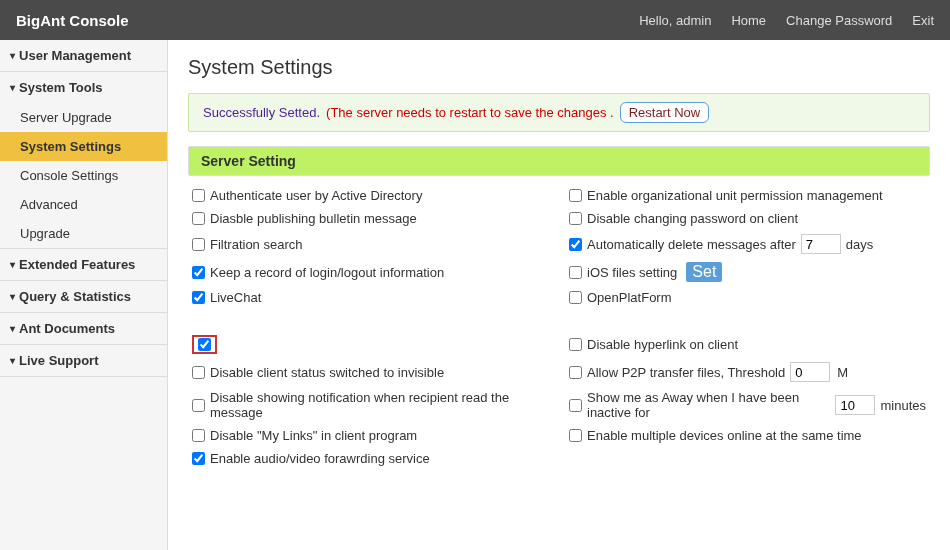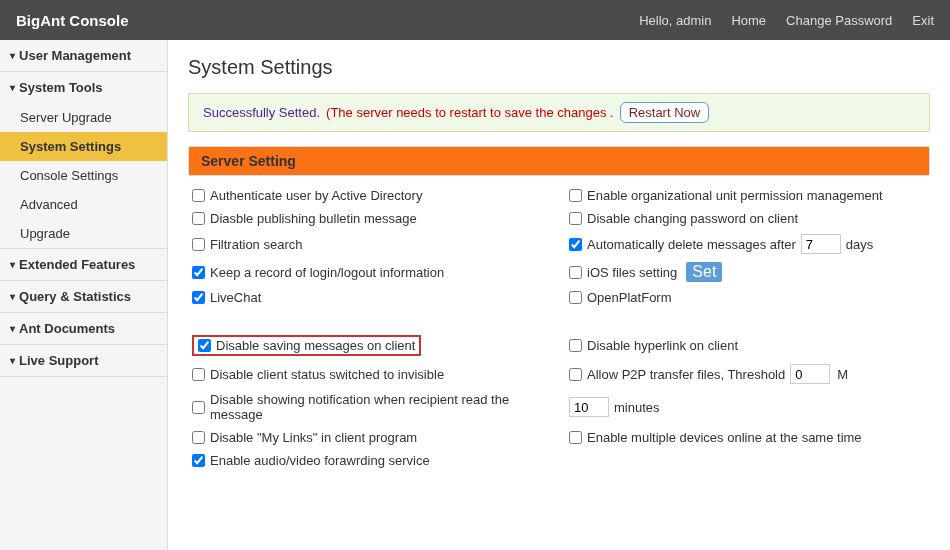--- a/index.html
+++ b/index.html
@@ -27,21 +27,21 @@
     .page-title { font-size: 20px; font-weight: normal; color: #333; margin-bottom: 14px; }
 
     
     .success-banner { background: #f0f8e8; border: 1px solid #c8e6a0; padding: 8px 14px; margin-bottom: 14px; font-size: 13px; display: flex; align-items: center; gap: 6px; border-radius: 2px; }
     .success-text { color: #4c1d95; }
     .success-warning { color: #cc0000; }
     .restart-btn { border: 1px solid #5b9dd9; color: #7f1d1d; background: #fff; padding: 2px 8px; font-size: 13px; cursor: pointer; border-radius: 6px; }
 
     
     .settings-section { margin-bottom: 18px; }
-    .section-title { font-size: 14px; font-weight: bold; color: #333; background: #f97316; border: 1px solid #ddd; padding: 6px 12px; margin-bottom: 10px; border-radius: 2px; }
+    .section-title { font-size: 14px; font-weight: bold; color: #333; background: #bef264; border: 1px solid #ddd; padding: 6px 12px; margin-bottom: 10px; border-radius: 2px; }
 
     
     .settings-grid { display: grid; grid-template-columns: 1fr 1fr; gap: 4px 20px; padding: 0 4px; }
     .setting-row { display: flex; align-items: center; gap: 5px; padding: 2px 0; }
     .setting-row label { display: flex; align-items: center; gap: 5px; cursor: pointer; font-size: 13px; }
     .setting-row input[type="checkbox"] { margin: 0; cursor: pointer; width: 13px; height: 13px; }
     .setting-row input[type="text"] { width: 40px; border: 1px solid #ccc; padding: 1px 4px; font-size: 13px; height: 20px; }
     .setting-row .unit { font-size: 13px; color: #333; }
 
     
@@ -178,21 +178,20 @@
         <div class="setting-row"></div>
       </div>
     </div>
 
     <div class="settings-section">
       <div class="settings-grid">
 
         <div class="setting-row">
           <div class="highlight-box">
             <input type="checkbox" checked="" style="">
-            <span>Disable saving messages on client</span>
           </div>
         </div>
         <div class="setting-row">
           <label>
               <input type="checkbox" style=""> 
               <span>Disable hyperlink on client</span>
             </label>
         </div>
 
         <div class="setting-row">
@@ -210,20 +209,24 @@
           <span class="m-label">M</span>
         </div>
 
         <div class="setting-row">
           <label>
               <input type="checkbox" style=""> 
               <span>Disable showing notification when recipient read the message</span>
             </label>
         </div>
         <div class="setting-row">
+          <label>
+              <input type="checkbox" style=""> 
+              <span>Show me as Away when I have been inactive for</span>
+            </label>
           <input type="text" value="10" style="">
           <span class="unit">minutes</span>
         </div>
 
         <div class="setting-row">
           <label>
               <input type="checkbox" style=""> 
               <span>Disable "My Links" in client program</span>
             </label>
         </div>

